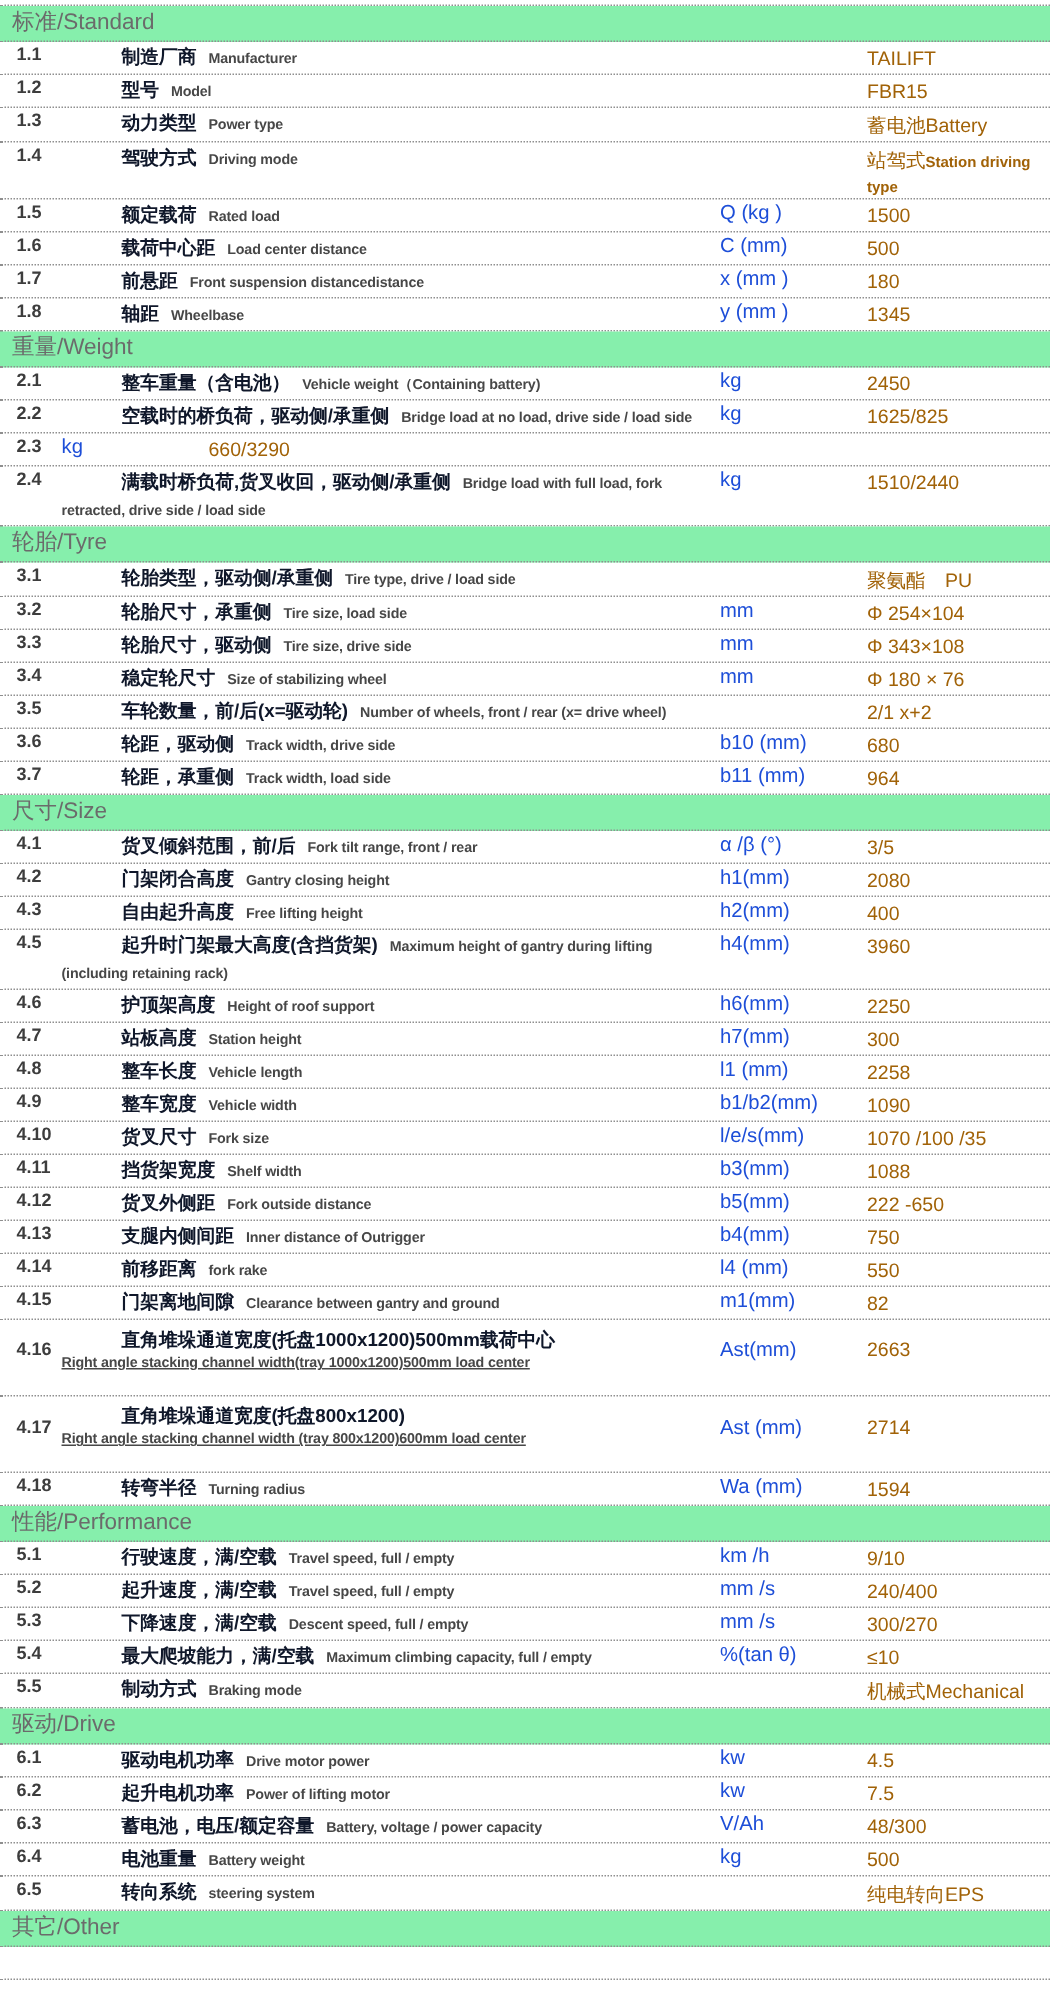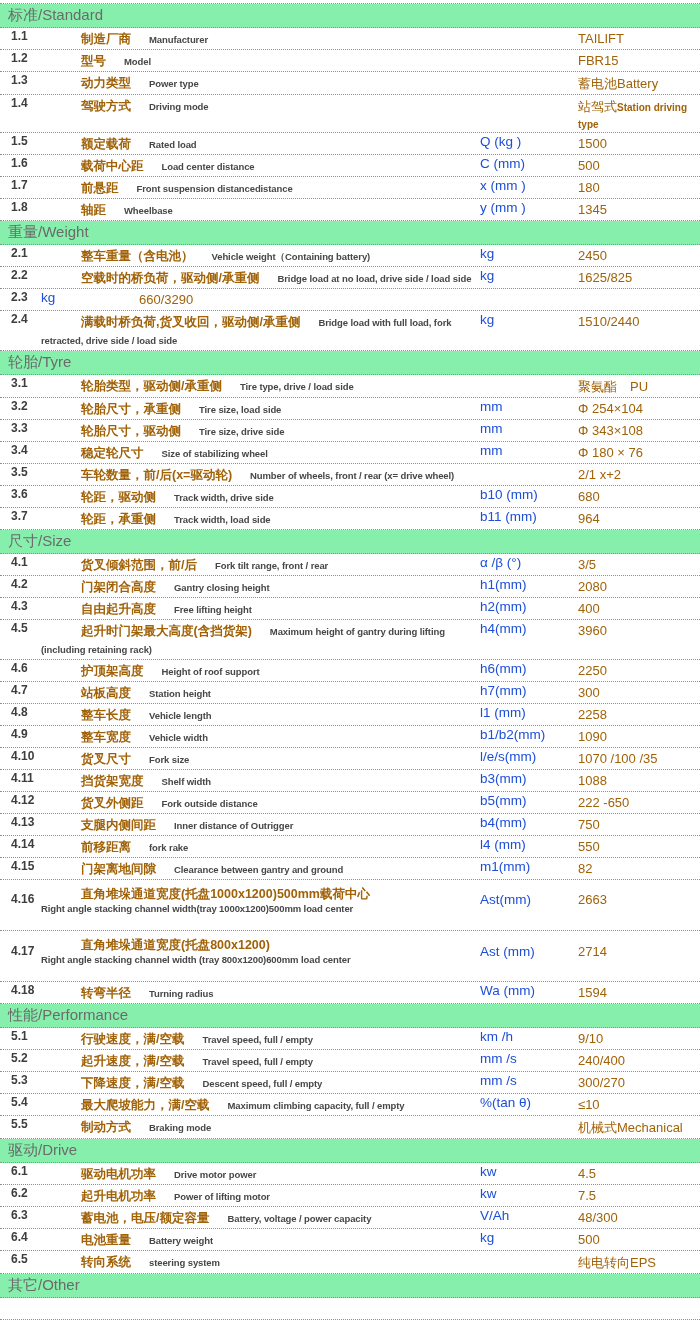--- a/index.html
+++ b/index.html
@@ -46,31 +46,31 @@
   }
   .label {
     flex:1 1 auto;
     line-height:1.15;
     padding-right:4px;
     min-width:0;
   }
   .zh {
     font-size:12.5px;
     font-weight:700;
-    color:#a16207;
+    color:#0f172a;
     padding-left:40px;
   }
   .en {
     font-size:9.5px;
     font-weight:700;
     color:#474747;
-    margin-left:18px;
+    margin-left:8px;
     letter-spacing:-0.1px;
   }
-  .tall .en { display:block; margin-left:0; margin-top:2px; }
+  .tall .en { display:block; margin-left:0; margin-top:2px;text-decoration:underline; }
   .unit {
     flex:0 0 98px;
     font-size:13.5px;
     color:#1d4ed8;
   }
   .tall .unit { padding-top:1px; }
   .value {
     flex:0 0 122px;
     font-size:13px;
     color:#a16207;

